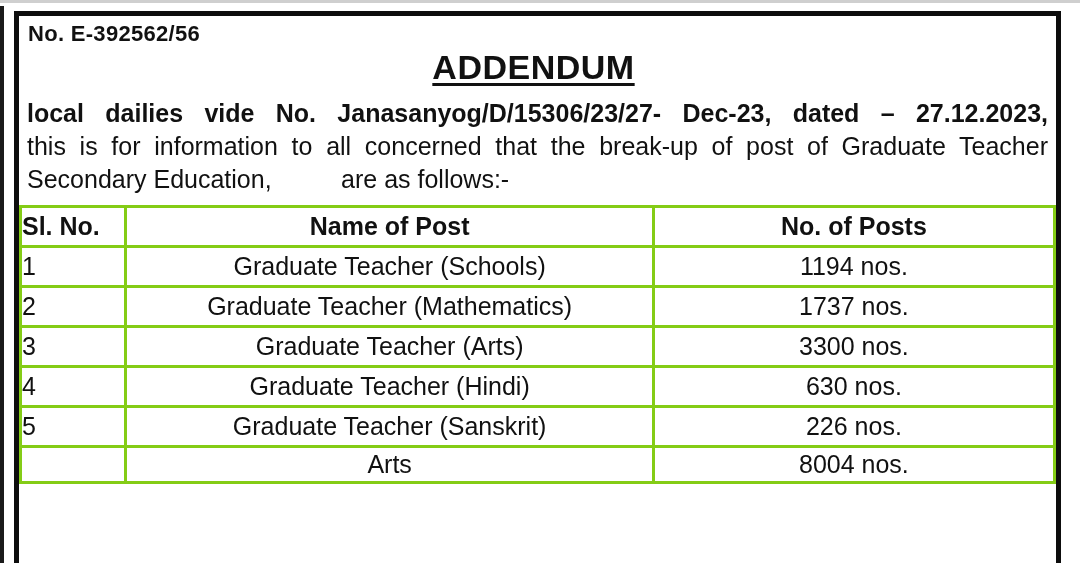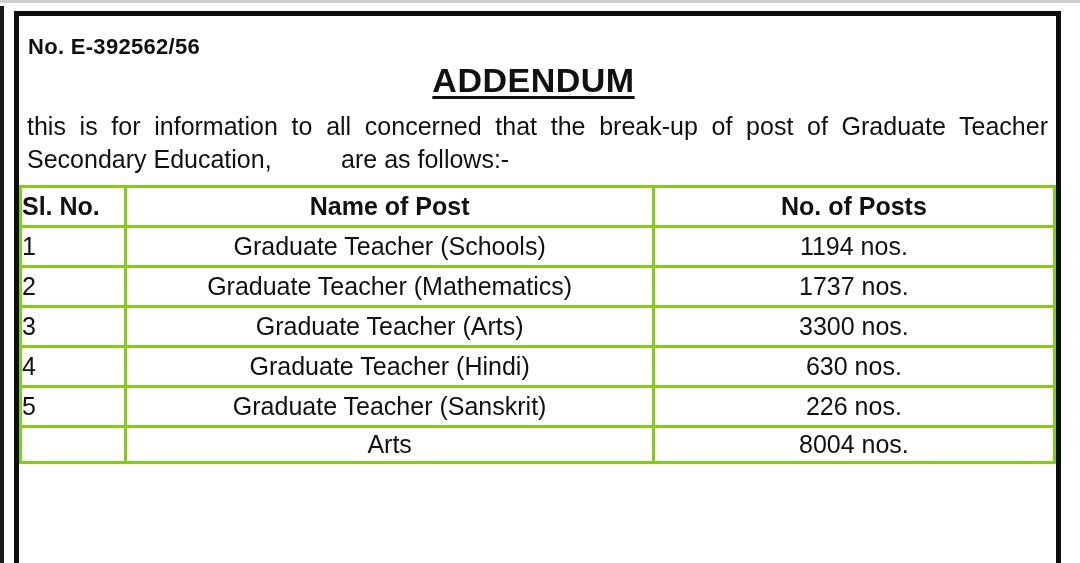--- a/index.html
+++ b/index.html
@@ -35,21 +35,21 @@
     width: 1047px;
     height: 580px; 
     box-sizing: border-box;
     border: 5px solid #0d0d0d;
     background: #ffffff;
   }
   .ref {
     font-weight: bold;
     font-size: 22px;
     line-height: 26px;
-    padding: 18px 0 0 9px;
+    padding: 5px 0 0 9px;
     letter-spacing: 0.3px;
   }
   .title {
     margin: 1px 8px 0 0;
     text-align: center;
     font-size: 34px;
     line-height: 38px;
     font-weight: bold;
     text-decoration: underline;
     text-underline-offset: 4px;
@@ -103,20 +103,21 @@
 <div class="scan-top-edge"></div>
 <div class="scan-left-edge"></div>
 
 <div class="doc">
 
   <div class="ref">No. E-392562/56</div>
 
   <h1 class="title">ADDENDUM</h1>
 
   <div class="para">
+    <div class="pline bold">local dailies vide No. Janasanyog/D/15306/23/27- Dec-23, dated – 27.12.2023,</div>
     <div class="pline">this is for information to all concerned that the break-up of post of Graduate Teacher</div>
     <div class="pline lastline">Secondary Education,&nbsp;&nbsp;&nbsp;&nbsp;&nbsp;&nbsp;&nbsp;&nbsp;&nbsp;&nbsp;are as follows:-</div>
   </div>
 
   <table class="posts">
     <colgroup>
       <col class="col-sl">
       <col class="col-name">
       <col class="col-posts">
     </colgroup>

